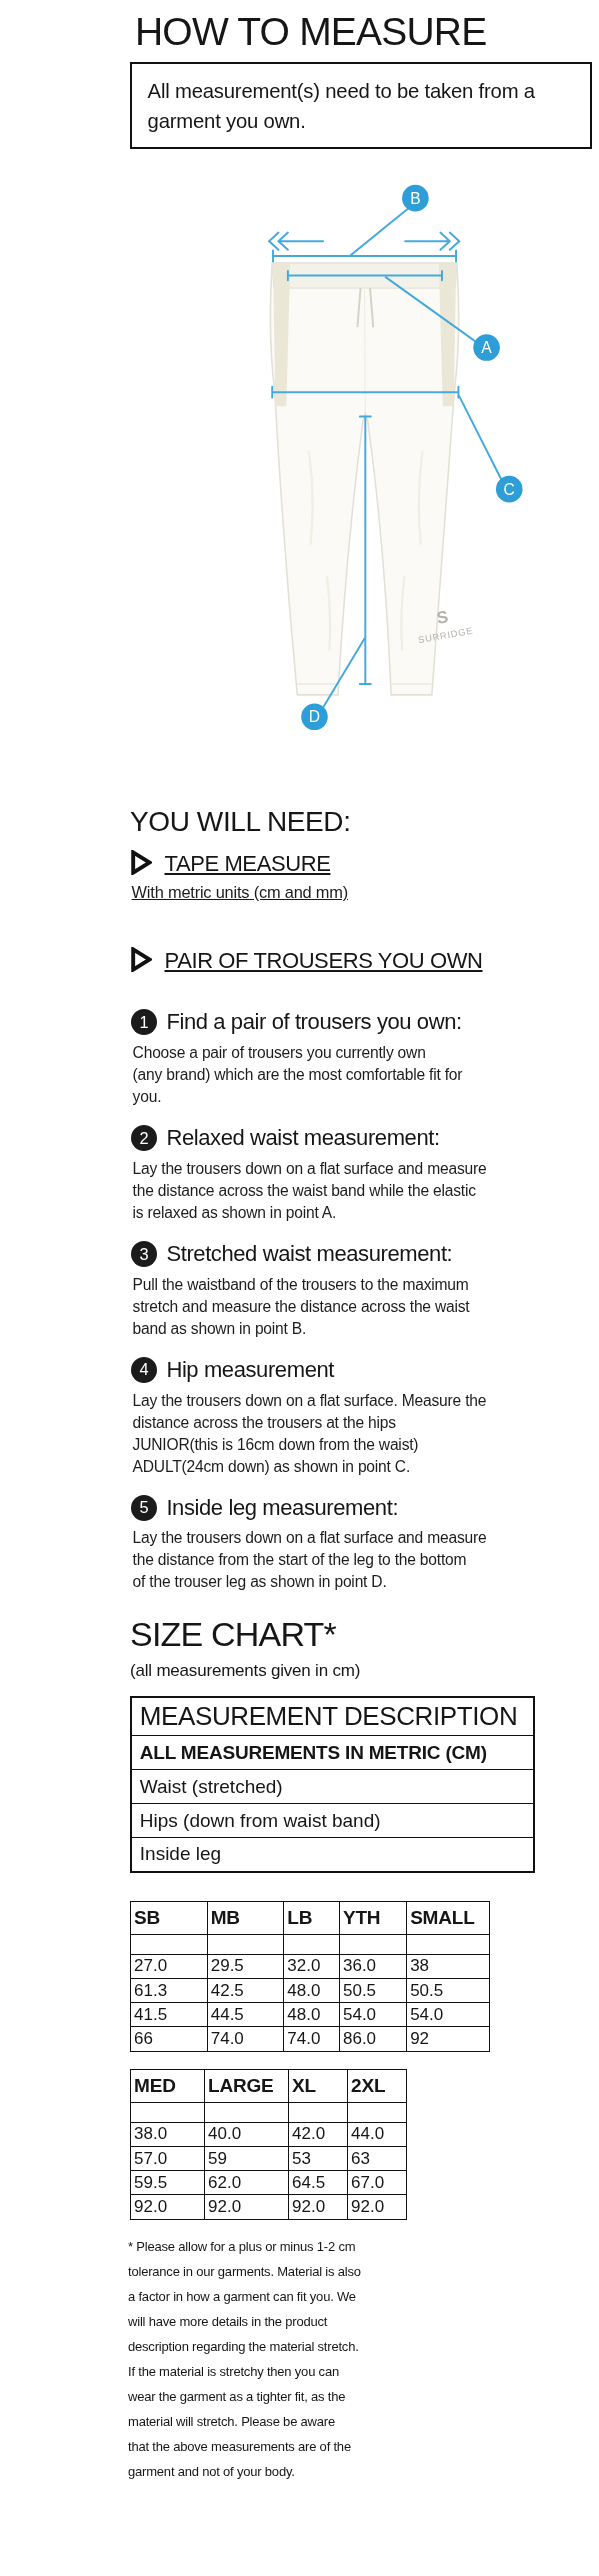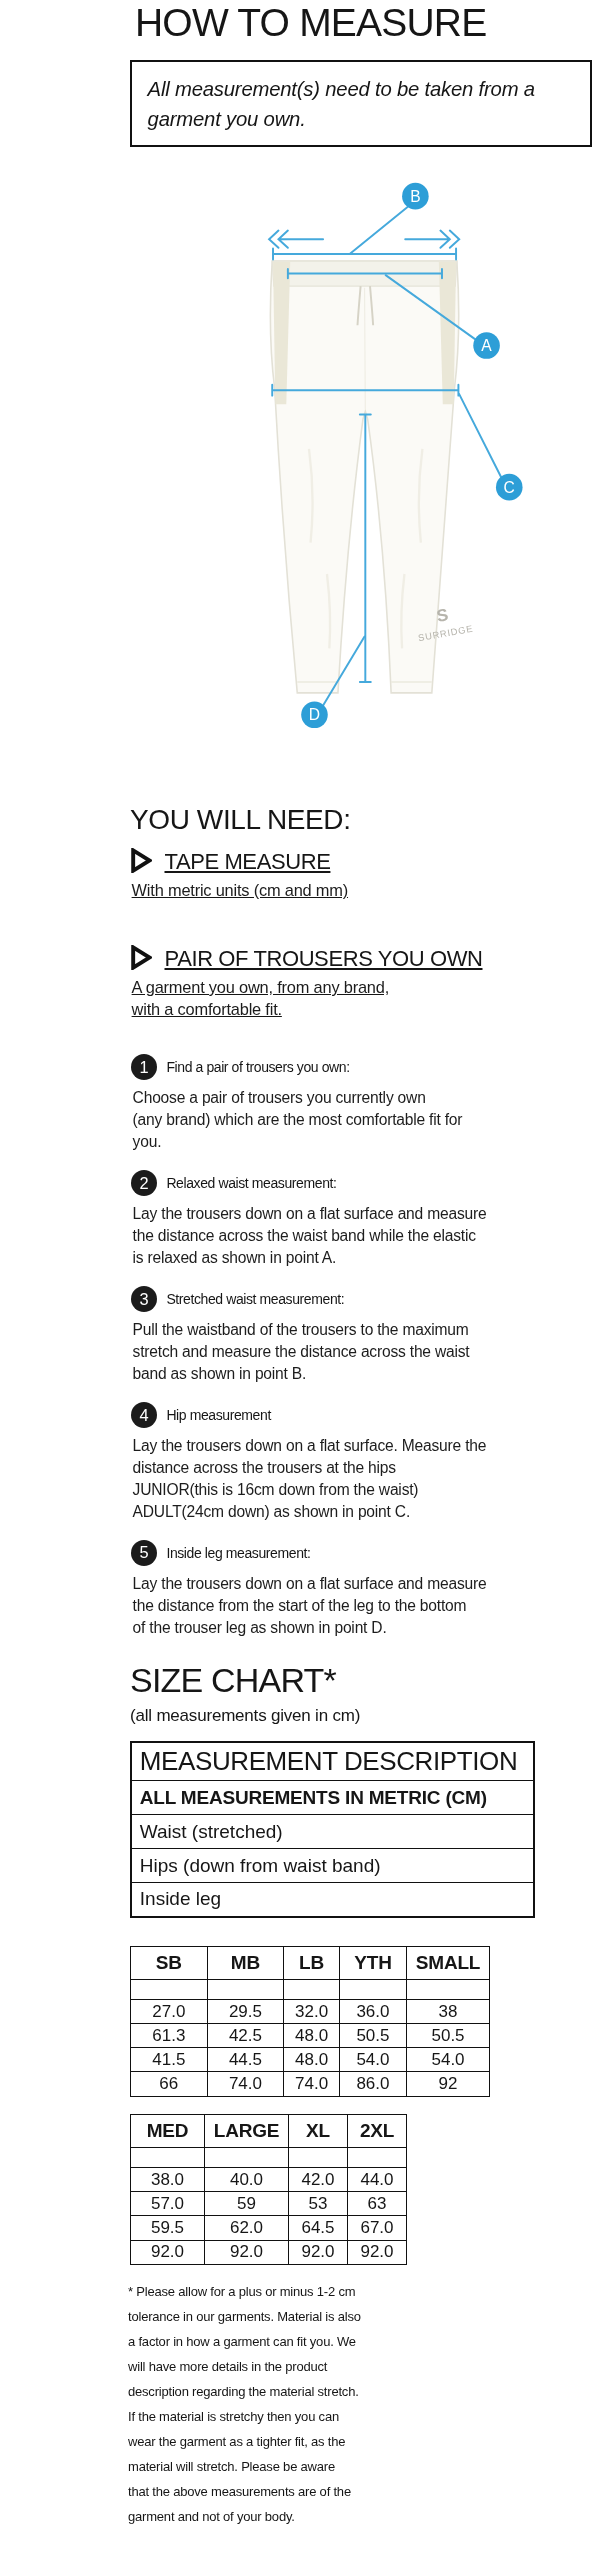--- a/index.html
+++ b/index.html
@@ -8,38 +8,37 @@
     width: 600px;
     min-height: 2576px;
     background: #ffffff;
     color: #161616;
     font-family: "Liberation Sans", sans-serif;
     overflow-x: hidden;
   }
   .page { position: relative; width: 600px; padding-bottom: 4.7px; }
 
   .title {
-    margin: 0 0 0 135px;
+    margin: 9px 0 0 135px;
     font-size: 39px;
     line-height: 45px;
     letter-spacing: -0.8px;
     font-weight: 400;
     white-space: nowrap;
   }
 
   .notebox {
-    margin: 15px 0 0 130px;
+    margin: 8px 0 0 130px;
     width: 462px;
     border: 2.3px solid #111;
     padding: 11.7px 15.6px;
     font-size: 20.3px;
     line-height: 30px;
     letter-spacing: -0.2px;
     white-space: pre-line;
-    font-style: italic;
   }
 
   .diagram { position: relative; margin-top: 28px; height: 568px; }
   .diagram svg { display:block; }
 
   .h2 {
     margin: 61px 0 0 130px;
     font-size: 28px;
     line-height: 31px;
     letter-spacing: -0.4px;
@@ -61,21 +60,21 @@
 
   .step { margin: 17px 0 0 131px; }
   .step.first { margin-top: 34px; }
   .step-head { display: flex; align-items: center; gap: 9.4px; height: 26.6px; }
   .badge {
     width: 26px; height: 26px; border-radius: 50%;
     background: #1b1b1b; color: #fff;
     display: flex; align-items: center; justify-content: center;
     font-size: 16.4px; flex: 0 0 auto;
   }
-  .step-title { font-size: 14px; letter-spacing: -0.4px; white-space: nowrap; }
+  .step-title { font-size: 22px; letter-spacing: -0.4px; white-space: nowrap; }
   .step-body {
     margin: 6.3px 0 0 1.6px;
     font-size: 15.6px;
     line-height: 22px;
     letter-spacing: -0.2px;
     white-space: pre-line;
     color: #1d1d1d;
   }
 
   .size-title {
@@ -93,21 +92,21 @@
     margin: 14px 0 0 130px;
     width: 405px;
     border: 2.3px solid #111;
     table-layout: fixed;
   }
   .desc-table td { border: 1.6px solid #111; padding: 3.1px 7.8px; }
   .desc-table .dt-h  { font-size: 26px; font-weight: normal; letter-spacing: -0.4px; height: 39px; }
   .desc-table .dt-sh { font-size: 19px; font-weight: bold; letter-spacing: -0.2px; height: 34px; }
   .desc-table .dt-r  { font-size: 19px; height: 34px; }
 
-  .sizes { margin: 28px 16px 0 130px; border: 1.6px solid #111; table-layout: fixed; text-align: center; }
+  .sizes { margin: 28px 16px 0 130px; border: 1.6px solid #111; table-layout: fixed; text-align: left; }
   .sizes th, .sizes td { border: 1.6px solid #111; padding: 1.6px 3.1px; }
   .sizes th { font-size: 19px; font-weight: bold; height: 33px; letter-spacing: -0.2px; }
   .sizes td { font-size: 17px; height: 24px; }
   .sizes tr.empty-row td { height: 20.3px; }
   .sizes-a { width: 360px; }
   .sizes-a th:nth-child(1){width:73px} .sizes-a th:nth-child(2){width:73px}
   .sizes-a th:nth-child(3){width:53px} .sizes-a th:nth-child(4){width:64px}
   .sizes-a th:nth-child(5){width:79px}
   .sizes-b { margin-top: 17px; width: 264px; }
   .sizes-b th:nth-child(1){width:74px} .sizes-b th:nth-child(2){width:84px}
@@ -200,22 +199,20 @@
 
   <div class="need-item second">
     <div class="need-head">
       <span>
         <svg width="22" height="25" viewBox="0 0 28 32">
             <path d="M4,3 L25,16 L4,29 Z" fill="none" stroke="#111" stroke-width="5"></path>
           </svg>
       </span>
       <span class="need-title">PAIR OF TROUSERS YOU OWN</span>
     </div>
-    <div class="need-sub">A garment you own, from any brand,
-with a comfortable fit.</div>
   </div>
 
   <div class="step first">
     <div class="step-head">
       <span class="badge">1</span>
       <span class="step-title">Find a pair of trousers you own:</span>
     </div>
     <div class="step-body">Choose a pair of trousers you currently own
 (any brand) which are the most comfortable fit for
 you.</div>

